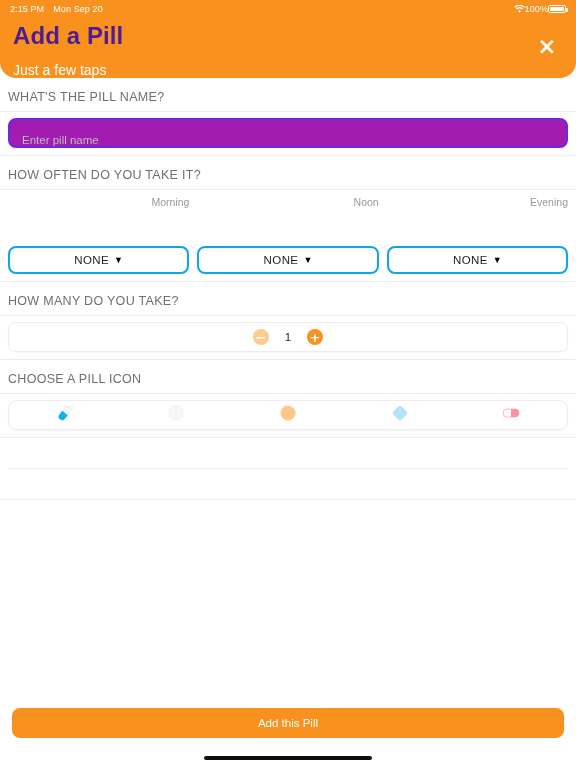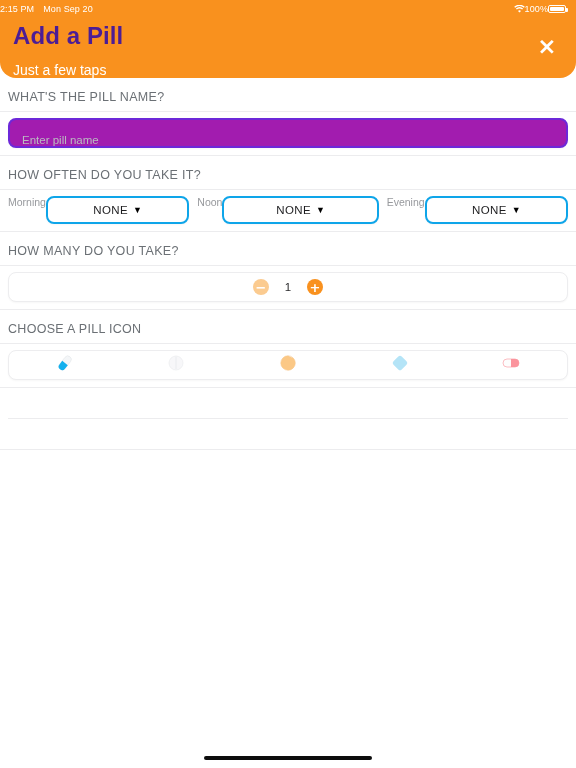--- a/index.html
+++ b/index.html
@@ -16,21 +16,21 @@
     position:absolute; top:0; left:0; width:576px; height:78px;
     background:#f9911e;
     border-bottom-left-radius:16px;
     border-bottom-right-radius:16px;
   }
   .statusbar {
     position:absolute; top:0; left:0; width:576px; height:18px;
     display:flex; align-items:center; color:#ffffff;
     font-size:9px; letter-spacing:.1px;
   }
-  .sb-left { display:flex; align-items:center; gap:9px; }
+  .sb-left { display:flex; align-items:center; gap:9px; padding-left:10px; }
   .sb-right { margin-left:auto; display:flex; align-items:center; padding-right:10px; }
   .wifi-icon { display:inline-block; width:11px; height:9px; position:relative; }
   .wifi-icon svg { display:block; }
   .battery {
     width:18px; height:8.5px; border:1px solid #fff; border-radius:2px;
     position:relative; display:inline-block;
   }
   .battery::after {
     content:""; position:absolute; right:-3px; top:2.2px;
     width:1.6px; height:4px; background:#fff; border-radius:0 1px 1px 0;
@@ -65,21 +65,21 @@
 
   .field {
     height:30px; background:#a21caf; border:2px solid #6d28d9;
     border-radius:8px; display:flex; align-items:flex-end;
     padding:0 12px; box-shadow:0 1px 2px rgba(0,0,0,.035);
   }
   .field .ph { color:#b9bcc0; font-size:11.5px; }
 
   
   .freq-row { display:flex; gap:8px; padding:0 8px; }
-  .freq-col { flex:1; display:flex; flex-direction:row; align-items:flex-start; }
+  .freq-col { flex:1; display:flex; flex-direction:column; align-items:flex-end;gap:36px; }
   .freq-label { color:#97999d; font-size:10.5px; margin-bottom:2px; }
   .freq-box {
     width:100%; height:28px; background:#fff; border:2px solid #0ea5e9;
     border-radius:8px; display:flex; align-items:center; justify-content:center;
     box-shadow:0 1px 2px rgba(0,0,0,.035); cursor:pointer;
   }
   .freq-val { font-size:11.5px; color:#1d1d1f; letter-spacing:.4px; }
   .caret { font-size:9px; margin-left:5px; color:#000; }
 
   
@@ -266,15 +266,18 @@
     </div>
     <div class="divider"></div>
 
     <div class="blank-row tall"></div>
     <div class="inset-divider"></div>
     <div class="blank-row tall"></div>
     <div class="divider"></div>
 
   </div>
 
+  <div class="cta-wrap">
+    <div class="cta">Add this Pill</div>
+  </div>
   <div class="home-ind"></div>
 
 </div>
 
 </body></html>

